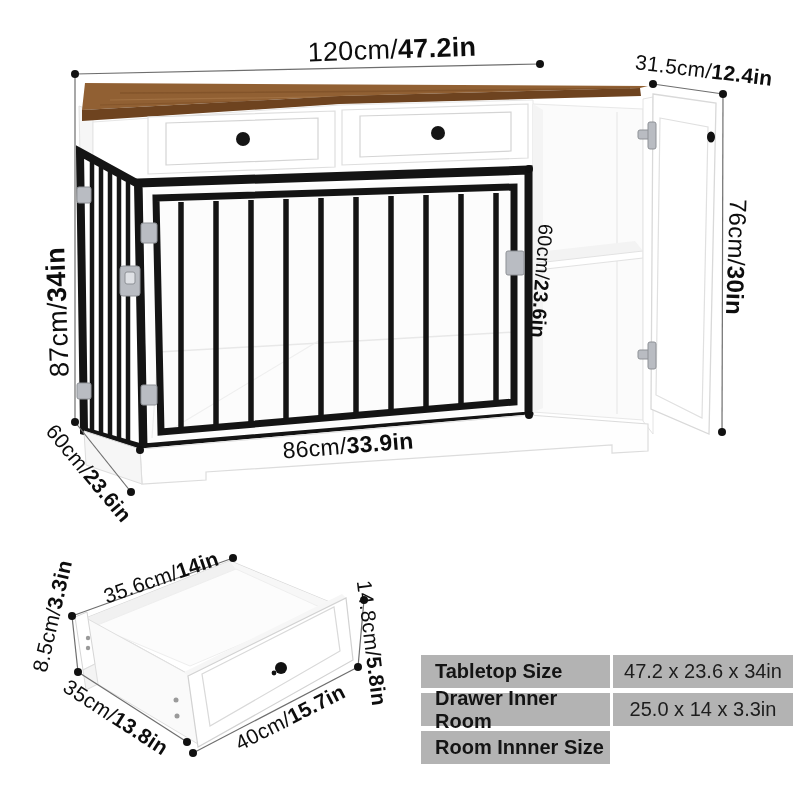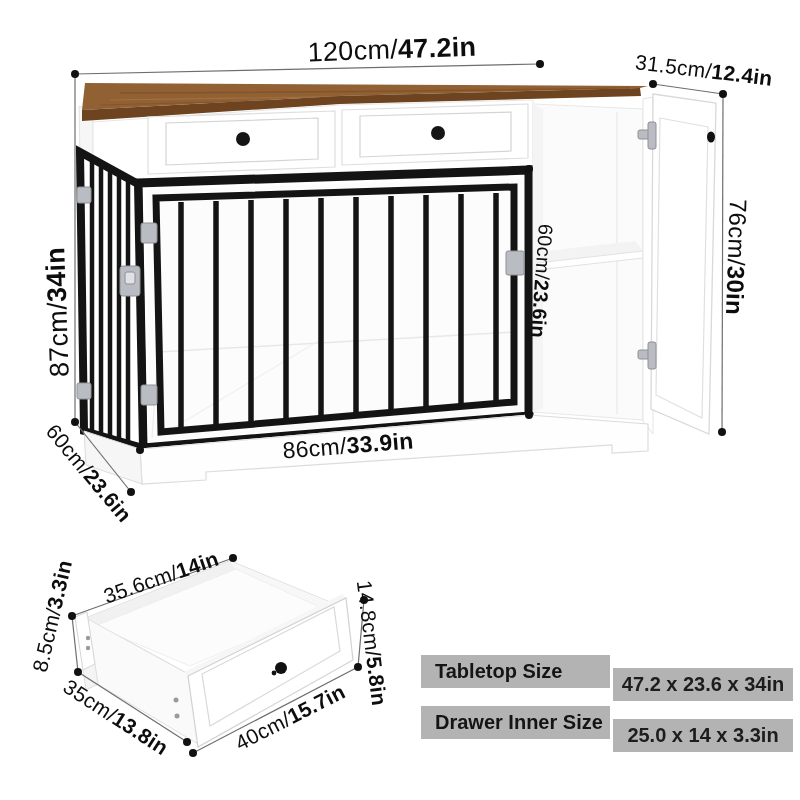--- a/index.html
+++ b/index.html
@@ -16,21 +16,21 @@
   
   #spec-table{
     position:absolute;left:421px;top:655px;width:372px;
     display:grid;grid-template-columns:189px 180px;column-gap:3px;row-gap:5px;
   }
   .spec-cell{
     background:#b3b3b3;height:33px;display:flex;align-items:center;
     color:#141414;font-size:20px;
   }
   .spec-label{font-weight:bold;padding-left:14px;justify-content:flex-start;}
-  .spec-value{justify-content:center;font-weight:700;color:#1d1d1d;margin-top:13px;}
+  .spec-value{justify-content:center;font-weight:400;color:#1d1d1d;}
 </style>
 </head>
 <body>
 
 <div id="stage">
 
   <svg id="artwork" width="800" height="800" viewBox="0 0 800 800">
 
     <g>
 
@@ -229,17 +229,18 @@
     <span class="met">40cm/</span><span class="imp">15.7in</span>
   </div>
 
   <div class="dim-label" style="left:372px;top:643px;font-size:21px;transform:translate(-50%,-50%) rotate(83deg);">
     <span class="met">14.8cm/</span><span class="imp">5.8in</span>
   </div>
 
   <div id="spec-table">
     <div class="spec-cell spec-label">Tabletop Size</div>
     <div class="spec-cell spec-value">47.2 x 23.6 x 34in</div>
-    <div class="spec-cell spec-label">Drawer Inner Size</div>
+    <div class="spec-cell spec-label">Drawer Inner Room</div>
     <div class="spec-cell spec-value">25.0 x 14 x 3.3in</div>
+    <div class="spec-cell spec-label">Room Innner Size</div>
   </div>
 
 </div>
 
 </body></html>

